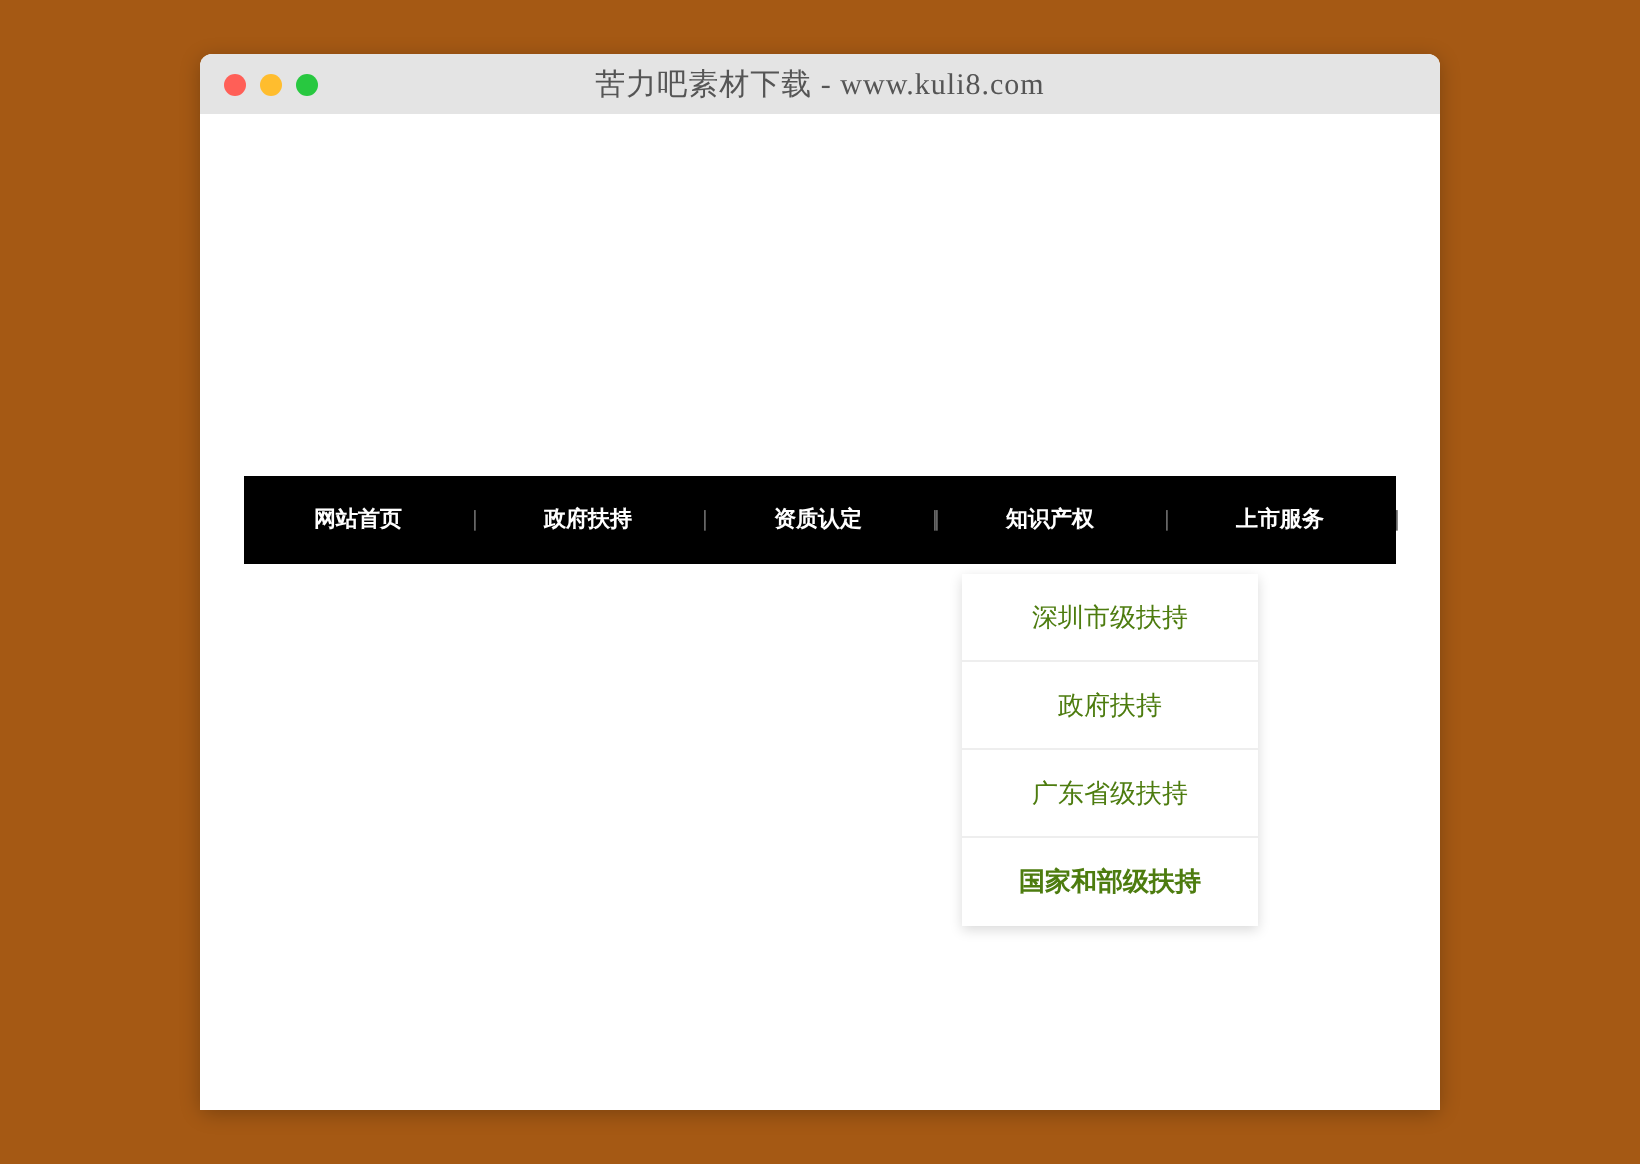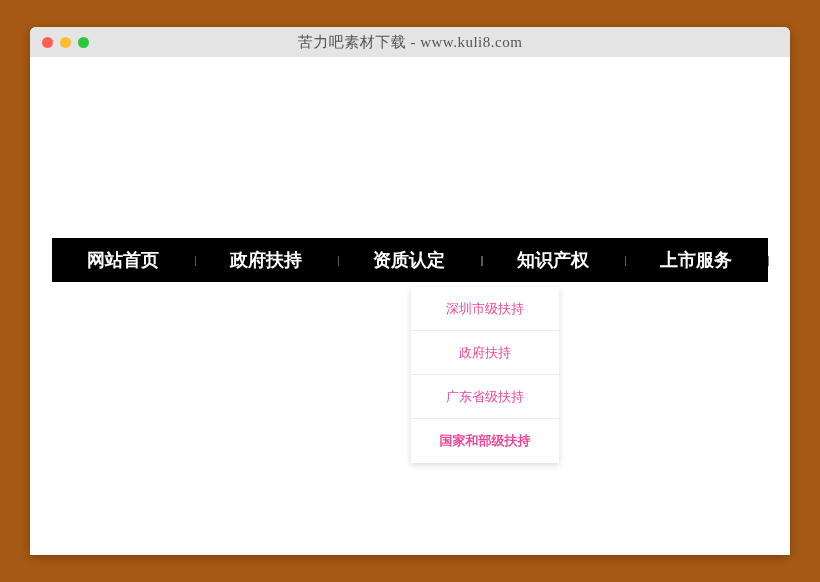--- a/index.html
+++ b/index.html
@@ -7,21 +7,21 @@
   width: 820px;
   height: 582px;
   background: #a55914;
   display: flex;
   align-items: center;
   justify-content: center;
   font-family: "Microsoft YaHei", "SimSun", sans-serif;
   overflow: hidden;
 }
 .browser-window {
-  width: 760px;
+  width: 620px;
   height: 528px;
   background: #fff;
   border-radius: 6px;
   overflow: visible;
   box-shadow: 0 2px 10px rgba(0,0,0,0.25);
   position: relative;
 }
 .titlebar {
   height: 30px;
   background: #e4e4e4;
@@ -66,21 +66,21 @@
   left: 22px;
   right: 22px;
   height: 44px;
   background: #000;
   display: flex;
   align-items: center;
 }
 .nav-item {
   flex: 1;
   color: #fff;
-  font-size: 18px;
+  font-size: 11px;
   font-weight: bold;
   text-align: center;
   line-height: 44px;
   position: relative;
   cursor: pointer;
 }
 .nav-sep {
   color: #666;
   font-size: 11px;
   line-height: 44px;
@@ -101,21 +101,21 @@
   left: 381px;
   width: 148px;
   background: #fff;
   box-shadow: 0 2px 6px rgba(0,0,0,0.15);
 }
 .dropdown-item {
   height: 44px;
   line-height: 44px;
   text-align: center;
   font-size: 13px;
-  color: #ec4899;
+  color: #4d7c0f;
   border-bottom: 1px solid #eee;
   cursor: pointer;
 }
 .dropdown-item:last-child { border-bottom: none; font-weight: bold; }
 </style>
 </head>
 <body>
 
 <div class="browser-window">
   <div class="titlebar">

